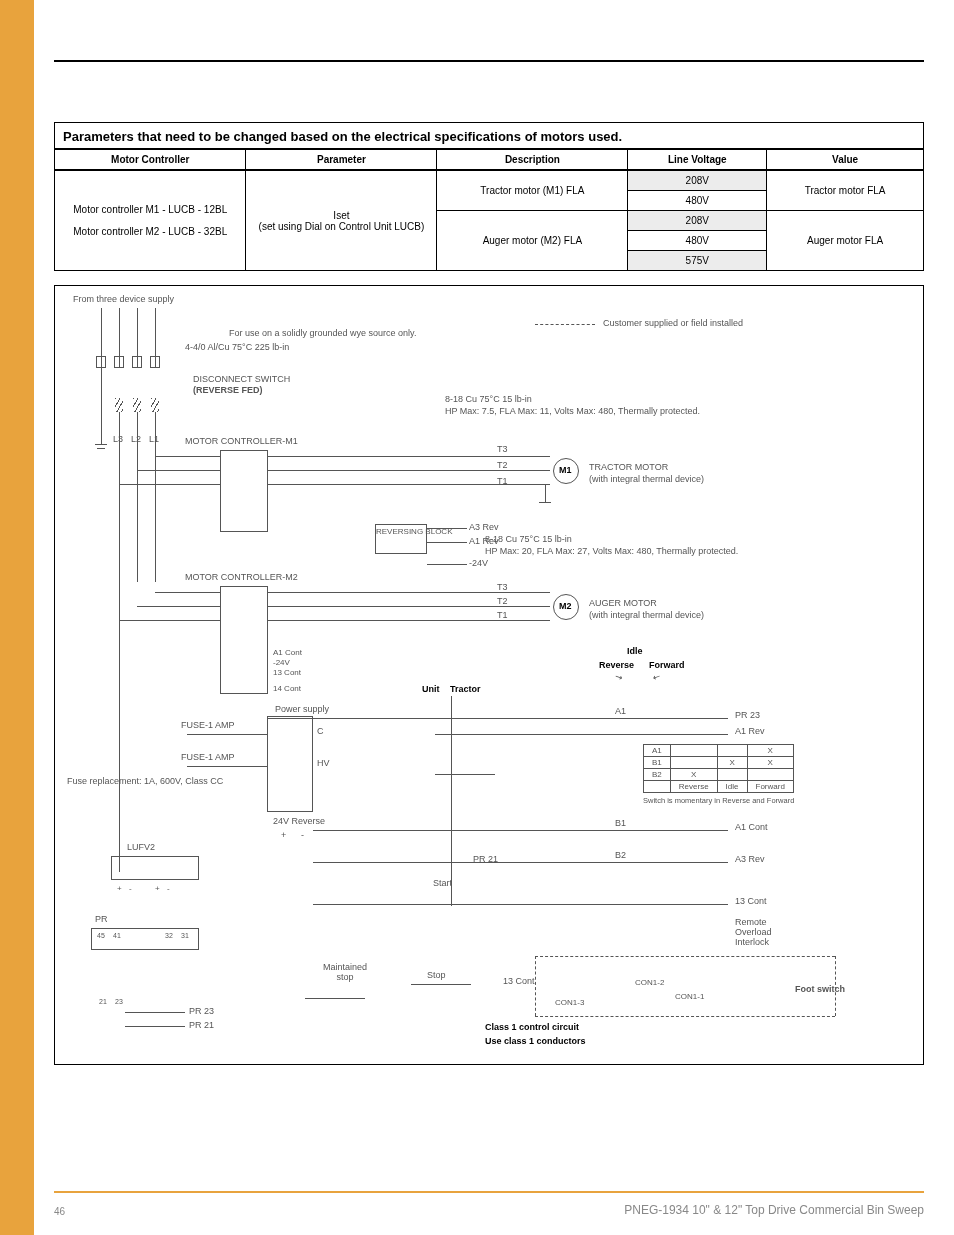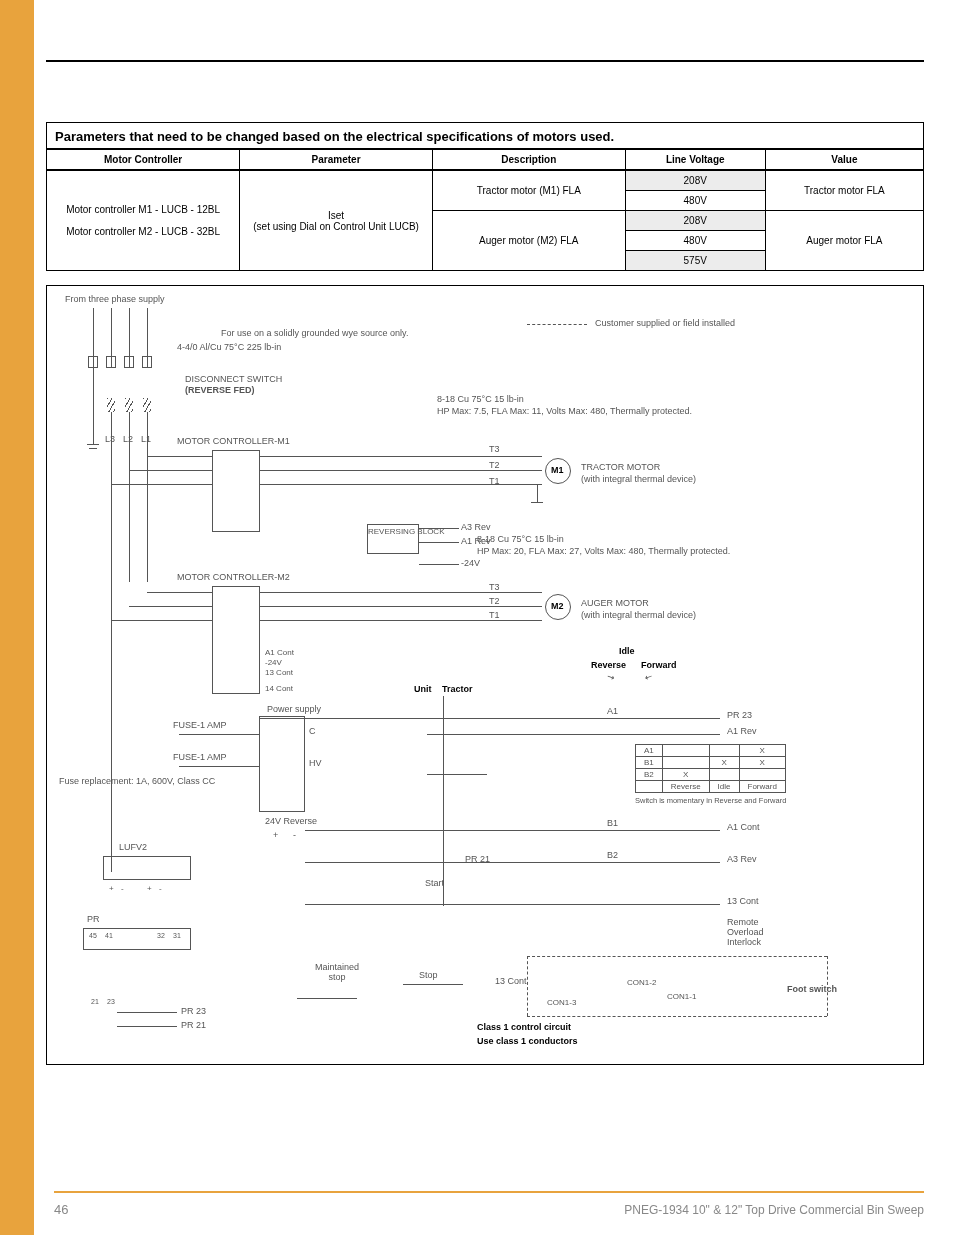--- a/index.html
+++ b/index.html
@@ -16,21 +16,21 @@
     height: 1235px;
     position: relative;
   }
   .side-bar {
     width: 34px;
     background: #e8a33d;
     flex-shrink: 0;
   }
   .main {
     flex: 1;
-    padding: 0 30px 0 12px;
+    padding: 0 30px 0 20px;
     position: relative;
   }
   .top-rule {
     border-top: 2px solid #000;
     margin-top: 60px;
   }
   .bottom-rule {
     border-top: 2px solid #e8a33d;
     position: absolute;
     left: 20px; right: 30px; bottom: 42px;
@@ -41,21 +41,21 @@
     left: 54px;
     font-size: 20px;
     font-weight: bold;
     color: #fff;
   }
   .page-num {
     position: absolute;
     bottom: 18px;
     left: 54px;
     color: #888;
-    font-size: 13px;
+    font-size: 10px;
   }
   .pnref {
     position: absolute;
     bottom: 18px;
     right: 30px;
     color: #888;
     font-size: 12px;
   }
 
   
@@ -155,21 +155,21 @@
           <td class="col-rule-right">480V</td>
         </tr>
         <tr>
           <td class="col-rule-right shade">575V</td>
         </tr>
       </tbody>
         </table>
     </div>
 
     <div class="schematic">
-      <span style="left:18px;top:8px;">From three phase supply</span>
+      <span style="left:18px;top:8px;">From three device supply</span>
 
       <div class="sline v" style="left:46px;top:22px;height:60px;"></div>
       <div class="sline v" style="left:64px;top:22px;height:60px;"></div>
       <div class="sline v" style="left:82px;top:22px;height:60px;"></div>
       <div class="sline v" style="left:100px;top:22px;height:60px;"></div>
 
       <span style="left:130px;top:42px;margin-left:44px;">For use on a solidly grounded wye source only.</span>
       <span style="left:130px;top:56px;">4-4/0  Al/Cu  75°C   225 lb-in</span>
 
       <div class="sbox" style="left:41px;top:70px;width:10px;height:12px;"></div>

